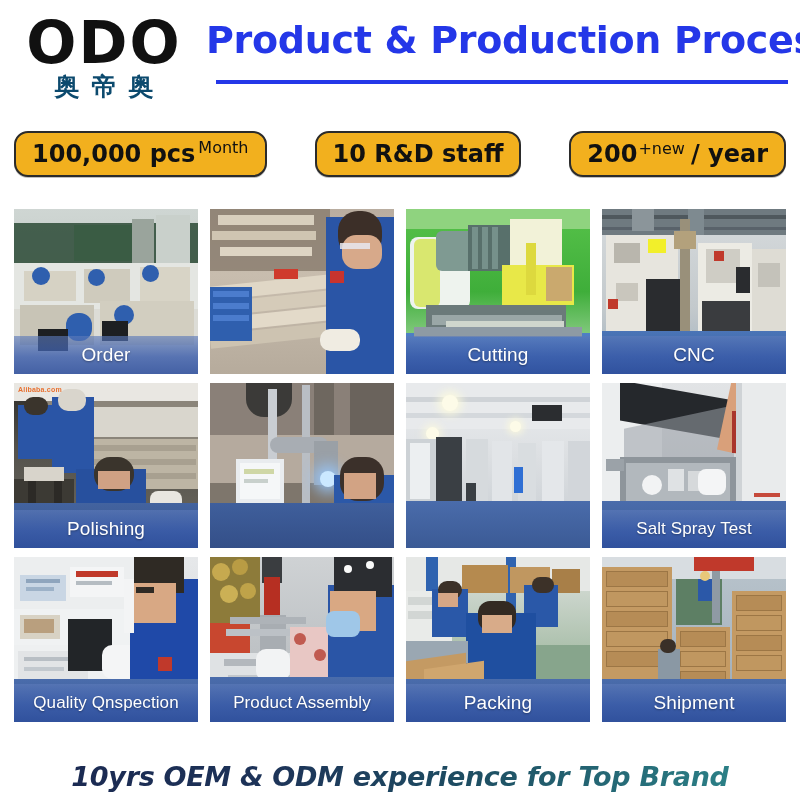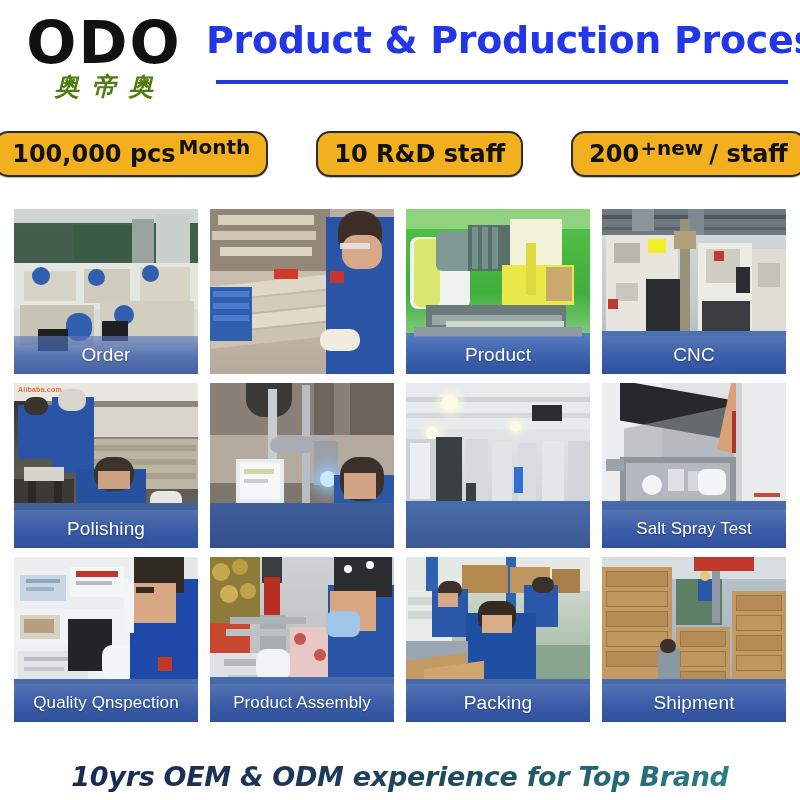--- a/index.html
+++ b/index.html
@@ -21,21 +21,21 @@
     display:flex; flex-direction:column; align-items:center; justify-content:center;
   }
   .logo-mark{
     font-family:"DejaVu Sans", sans-serif;
     font-size:59px; font-weight:700; letter-spacing:2px;
     color:#111111; line-height:0.98;
   }
   .logo-cn{
     font-family:"DejaVu Sans", sans-serif;
     font-size:25px; font-weight:700; letter-spacing:12px;
-    color:#4d7c0f; line-height:1.15; margin-top:1px; padding-left:12px;font-style:italic;
+    color:#0c4a6e; line-height:1.15; margin-top:1px; padding-left:12px;
   }
 
   .title-wrap{
     position:absolute; left:206px; top:18px; width:584px; height:86px;
   }
   .main-title{
     font-family:"DejaVu Sans", sans-serif;
     font-size:38px; font-weight:700; color:#2437E8;
     letter-spacing:-0.3px; text-align:center; line-height:1.2;
     white-space:nowrap;
@@ -58,21 +58,21 @@
     display:flex; align-items:center; justify-content:center;
     padding:0 16px;
     color:#111111;
     font-family:"DejaVu Sans", sans-serif;
     font-weight:700;
     font-size:24px;
     white-space:nowrap;
     box-shadow:0 1px 0 rgba(0,0,0,0.25);
   }
   .badge .sup{
-    font-size:20px; font-weight:700;
+    font-size:16px; font-weight:400;
     vertical-align:super; position:relative; top:-7px;
     margin-left:3px;
   }
   .badge .sup.tight{ margin-left:1px; top:-6px; }
   .badge .tail{ margin-left:6px; }
 
   
   .grid{
     position:absolute; left:14px; top:209px;
     width:772px; height:540px;
@@ -147,21 +147,21 @@
     <div class="badge">
       <span>100,000 pcs</span>
         <span class="sup">Month</span>
     </div>
     <div class="badge">
       <span>10 R&amp;D staff</span>
     </div>
     <div class="badge">
       <span>200</span>
         <span class="sup tight">+new</span>
-        <span class="tail">/ staff</span>
+        <span class="tail">/ year</span>
     </div>
   </div>
 
   <div class="grid">
 
     <div class="tile">
       <div class="photo">
         <div class="sc" style="background:linear-gradient(180deg,#cfd6d3 0%,#c2cac6 45%,#a9b2ad 100%)"></div>
         <div class="b" style="left:0;top:14px;width:184px;height:40px;background:#2c4a36;opacity:.85"></div>
         <div class="b" style="left:60px;top:16px;width:58px;height:36px;background:#3a5c44"></div>
@@ -227,21 +227,21 @@
         <div class="b" style="left:96px;top:56px;width:72px;height:40px;background:#e8e848"></div>
         <div class="b" style="left:120px;top:34px;width:10px;height:52px;background:#ddd93e"></div>
         <div class="b" style="left:20px;top:96px;width:140px;height:22px;background:#6b7a7a"></div>
         <div class="b" style="left:26px;top:106px;width:130px;height:10px;background:#9aa7a7"></div>
         <div class="b" style="left:40px;top:112px;width:118px;height:12px;background:#cfd6cd"></div>
         <div class="b" style="left:0;top:124px;width:184px;height:41px;background:linear-gradient(180deg,#4f7fc4 0%,#3f6bb0 100%)"></div>
         <div class="b" style="left:8px;top:118px;width:168px;height:10px;background:#8e9aa4"></div>
         <div class="b" style="left:140px;top:58px;width:26px;height:34px;background:#caa96e"></div>
       </div>
       <div class="caption">
-        <span>Product</span>
+        <span>Cutting</span>
       </div>
     </div>
 
     <div class="tile">
       <div class="photo">
         <div class="sc" style="background:linear-gradient(180deg,#d7dbdd 0%,#c3c9cc 60%,#9fb0bd 100%)"></div>
         <div class="b" style="left:0;top:0;width:184px;height:26px;background:#6f7a80"></div>
         <div class="b" style="left:0;top:6px;width:184px;height:4px;background:#4f585d"></div>
         <div class="b" style="left:0;top:18px;width:184px;height:3px;background:#59626a"></div>
         <div class="b" style="left:30px;top:0;width:22px;height:22px;background:#8b959a"></div>

